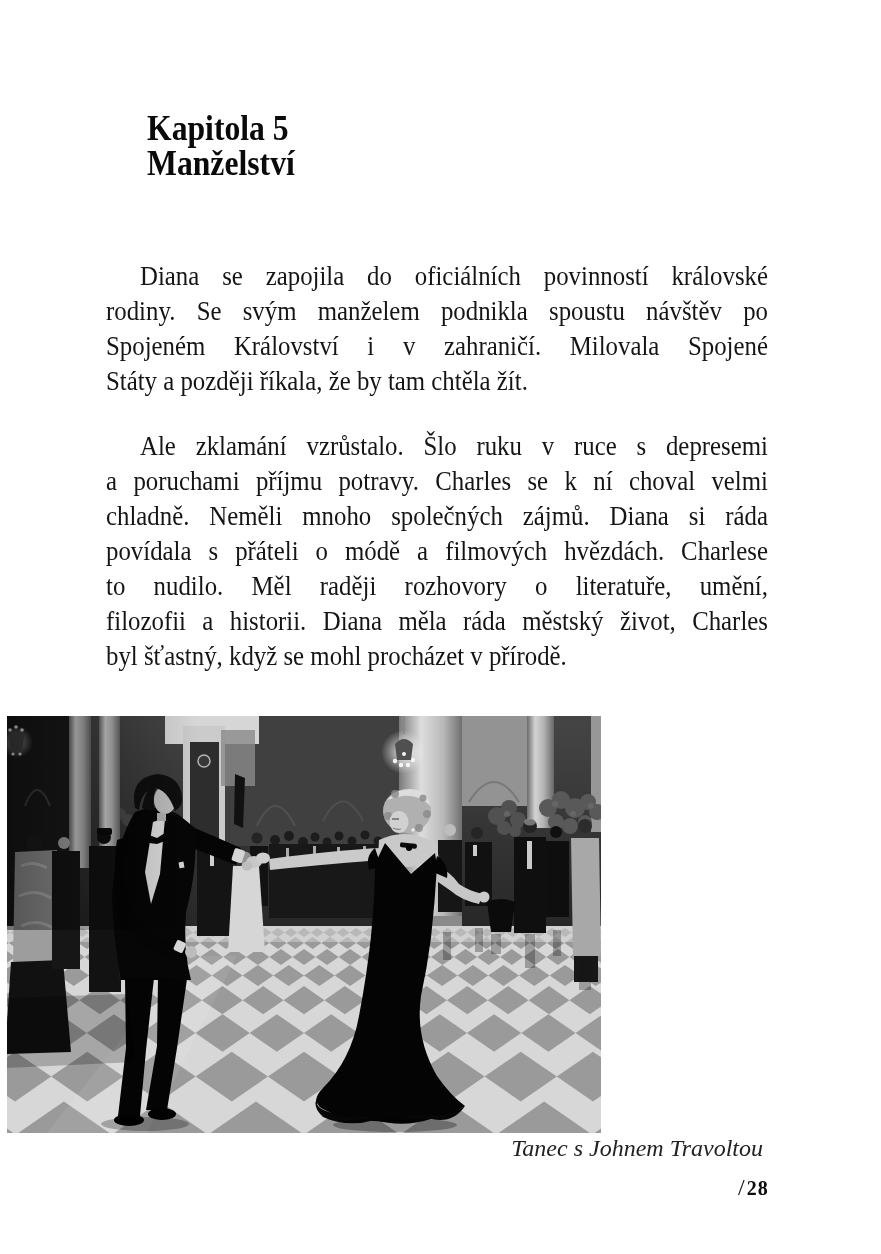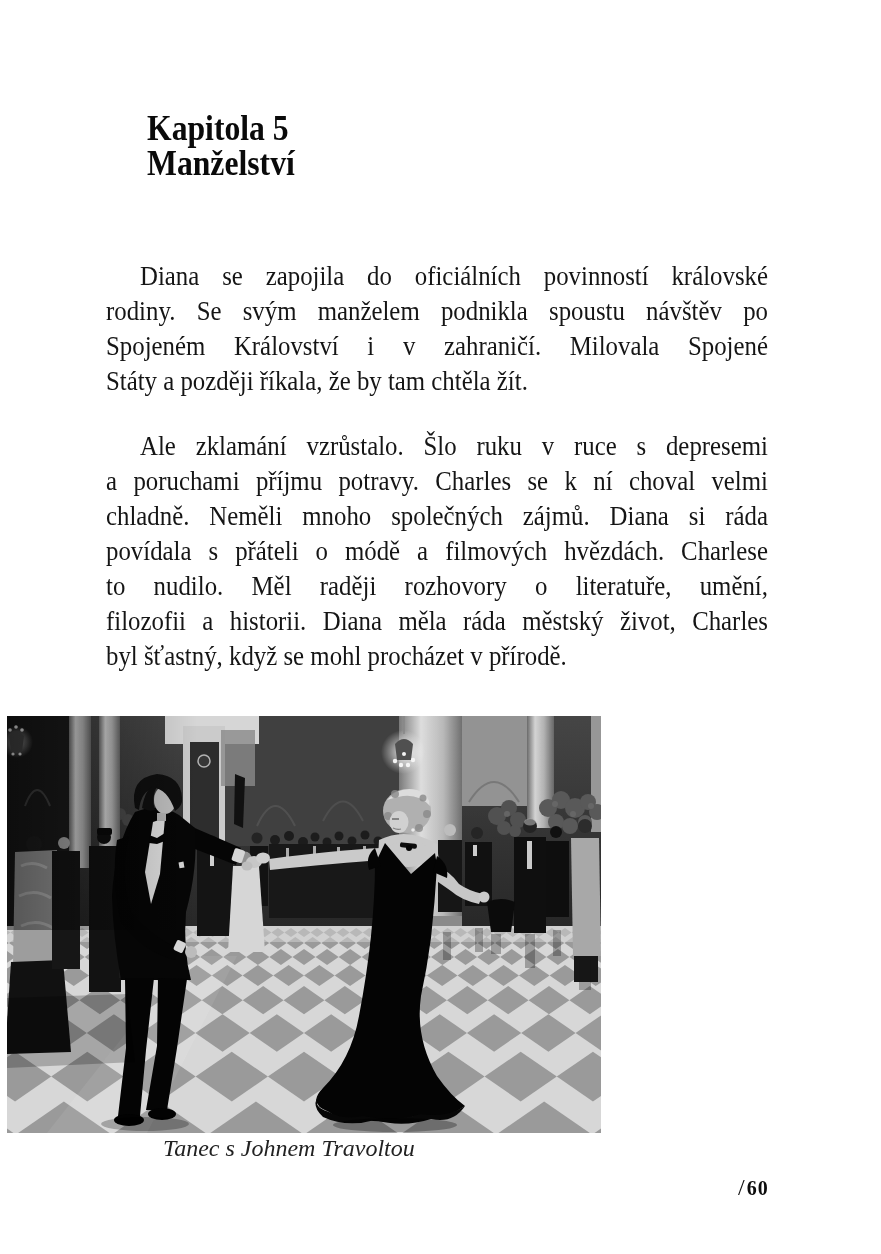--- a/index.html
+++ b/index.html
@@ -30,21 +30,21 @@
   .lastline{text-align:left;text-align-last:left;}
   .indent{padding-left:37px;}
   
   #photo{
     left:7px;top:716px;width:594px;height:417px;background:#37342f;
     filter:grayscale(1) contrast(1.04);
   }
   #photo svg{display:block;}
   
   #caption{
-    left:163px;top:1136px;width:600px;text-align:left;
+    left:163px;top:1136px;width:600px;text-align:right;
     font-style:italic;font-size:24px;line-height:25px;color:#222;
   }
   
   #pagenum{
     left:738px;top:1174px;display:flex;align-items:baseline;color:#0c0c0c;
   }
   #pagenum .slash{font-size:24px;font-weight:400;margin-right:2px;}
   #pagenum .num{font-size:20px;font-weight:bold;letter-spacing:1px;}
 </style>
 </head>
@@ -519,14 +519,14 @@
   <rect x="0" y="0" width="190" height="214" fill="url(#leftShade)"></rect>
 </svg>
 </div>
 
 <div id="caption" class="abs">
   <div>Tanec s Johnem Travoltou</div>
 </div>
 
 <div id="pagenum" class="abs">
   <span class="slash">/</span>
-  <span class="num">60</span>
+  <span class="num">28</span>
 </div>
 
 </body></html>

